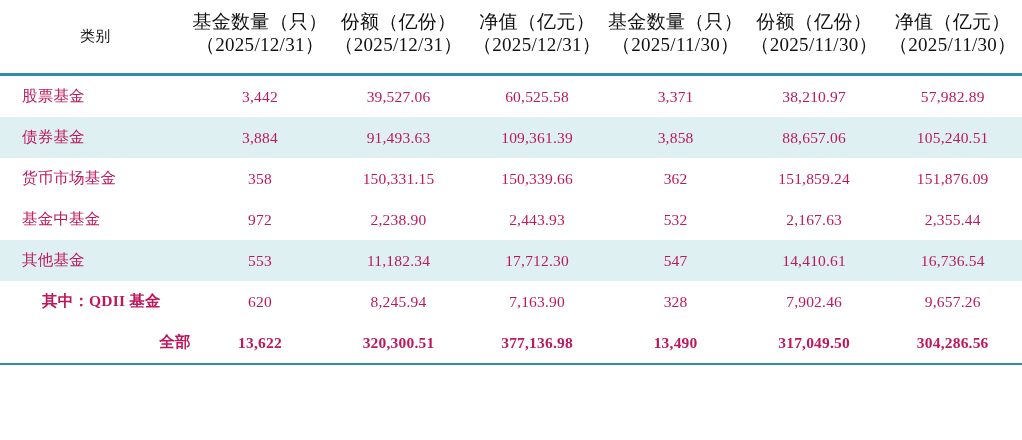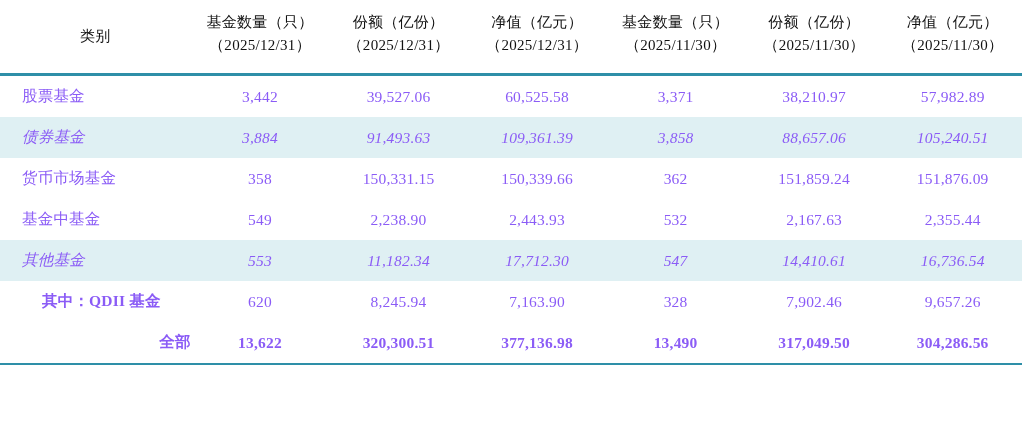--- a/index.html
+++ b/index.html
@@ -45,21 +45,21 @@
   }
   .rule-bottom td {
     border-top: 2px solid #2e8fa8;
     height: 0;
     padding: 0;
     font-size: 0;
     line-height: 0;
   }
   thead th {
     font-weight: normal;
-    font-size: 15px;
+    font-size: 19px;
     color: #111111;
     text-align: center;
     vertical-align: middle;
     padding: 0;
     letter-spacing: 0.3px;
   }
   thead th .hl1 {
     display: block;
     padding-top: 12px;
     padding-bottom: 3px;
@@ -78,34 +78,33 @@
     padding: 12px 0 13px 0;
     line-height: 20px;
   }
   tbody td {
     font-size: 15.5px;
     text-align: center;
     vertical-align: middle;
     height: 41px;
     padding: 0;
     letter-spacing: 0.2px;
-    color: #8b5cf6;
+    color: #be185d;
   }
   tbody td.cat {
     text-align: left;
     padding-left: 22px;
     font-size: 15.5px;
   }
   tbody td.cat.indent {
     padding-left: 42px;
     font-weight: bold;
   }
   tbody tr.zebra td {
     background: #dff0f3;
-    font-style: italic;
   }
   tbody tr.total td {
     font-weight: bold;
   }
   tbody tr.total td.cat {
     text-align: right;
     padding-left: 0;
   }
   .num { font-family: "Liberation Serif", serif; }
 </style>
@@ -190,21 +189,21 @@
         <td class="num">150,331.15</td>
         <td class="num">150,339.66</td>
         <td class="num">362</td>
         <td class="num">151,859.24</td>
         <td class="num">151,876.09</td>
       </tr>
 
 
       <tr>
         <td class="cat">基金中基金</td>
-        <td class="num">549</td>
+        <td class="num">972</td>
         <td class="num">2,238.90</td>
         <td class="num">2,443.93</td>
         <td class="num">532</td>
         <td class="num">2,167.63</td>
         <td class="num">2,355.44</td>
       </tr>
 
       <tr class="zebra">
         <td class="cat">其他基金</td>
         <td class="num">553</td>

